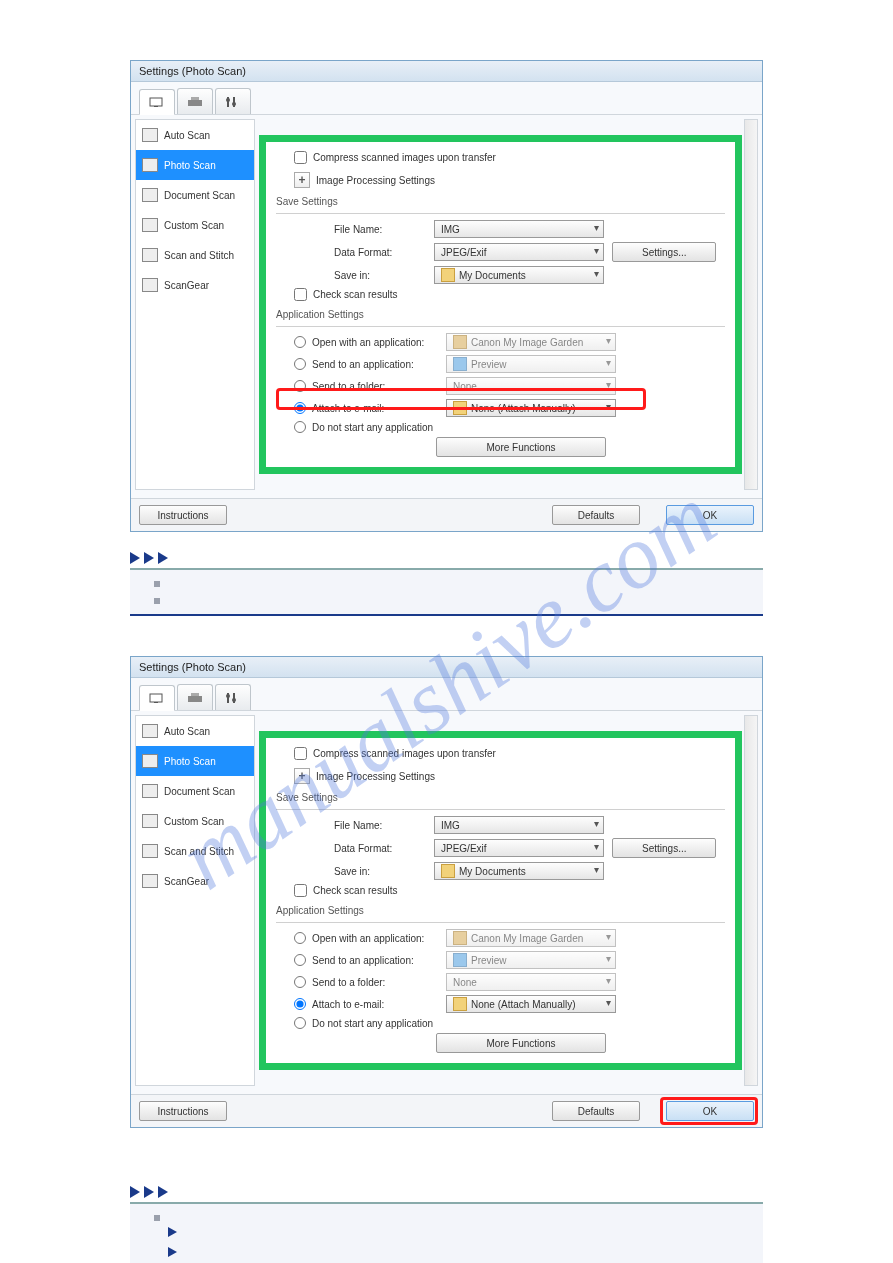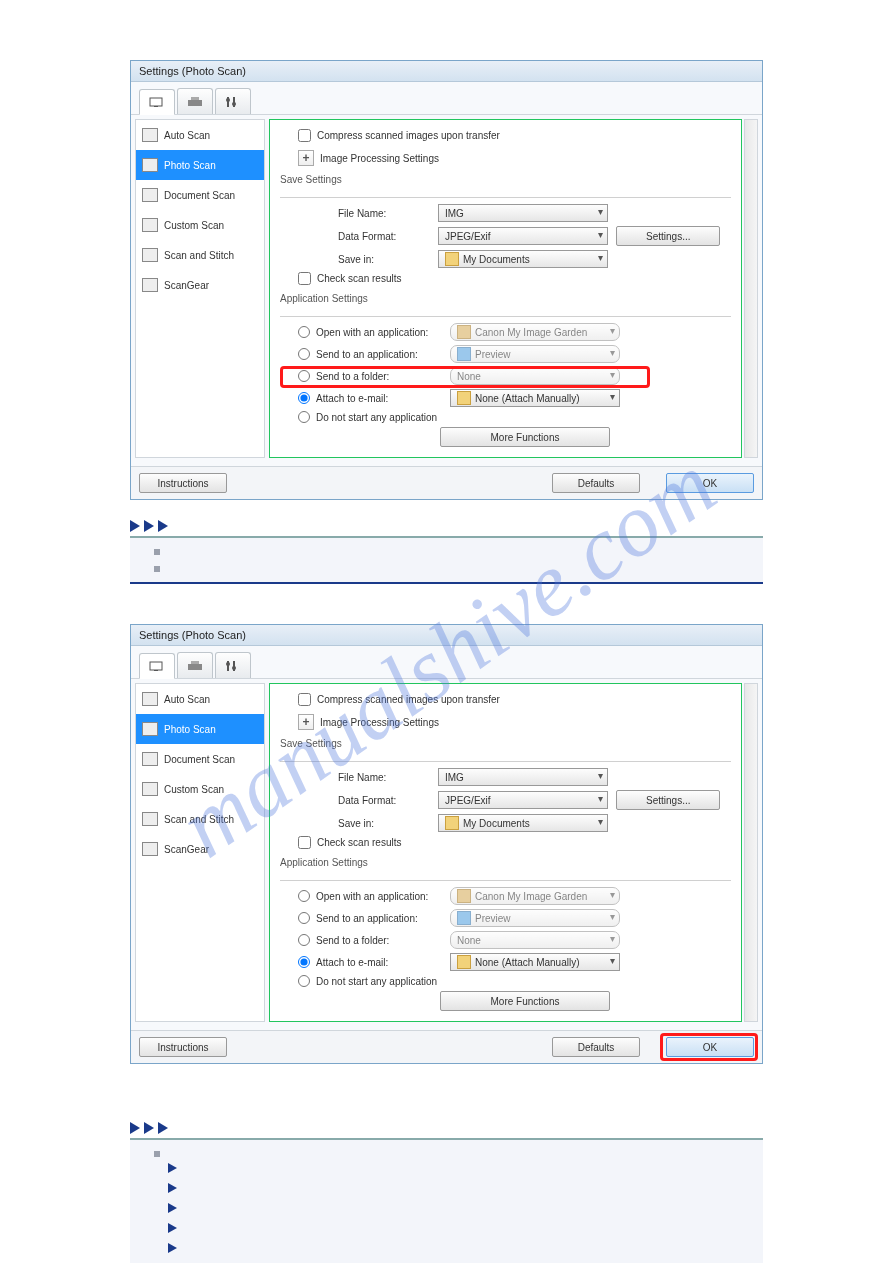--- a/index.html
+++ b/index.html
@@ -52,21 +52,21 @@
     display: flex; align-items: center; justify-content: center;
     border-bottom: none;
   }
   .tab.active { background: #fff; border-bottom: 1px solid #fff; position: relative; top:1px;}
   .body {
     display: flex;
     padding: 0 4px 4px 4px;
     background: #f7f9fc;
   }
   .sidebar {
-    width: 130px;
+    width: 120px;
     border: 1px solid #d0d6dc;
     background: #fff;
     margin: 4px 4px 4px 0;
   }
   .sbitem {
     display: flex;
     align-items: center;
     padding: 8px 6px;
     gap: 6px;
     font-size: 10px;
@@ -74,23 +74,23 @@
   }
   .sbitem.sel { background: #1e90ff; color: #fff; }
   .sbicon {
     width: 16px; height: 14px;
     border: 1px solid #888;
     background: #eee;
     display: inline-block;
   }
   .main {
     flex: 1;
-    border: 1px solid #22c55e;
+    border: 7px solid #22c55e;
     background: #fff;
-    margin: 4px 0;
+    margin: 20px 0;
     padding: 6px 10px 6px 10px;
     position: relative;
   }
   .scroll {
     width: 14px;
     background: linear-gradient(to right,#e8e8e8,#f5f5f5);
     border: 1px solid #d0d6dc;
     margin: 4px 0 4px 2px;
   }
   .chk { display: flex; align-items: center; gap: 6px; font-size: 10px; margin: 3px 0 8px 18px; }
@@ -98,37 +98,37 @@
   .plusbtn {
     width: 16px; height: 16px; border: 1px solid #aaa;
     display:inline-flex; align-items:center; justify-content:center;
     font-size:12px; line-height:1; font-weight:bold; color:#555;
     background:linear-gradient(#fff,#eee);
   }
   .section-label {
     font-size: 10px; color: #555;
     border-bottom: 1px solid #d0d0d0;
     margin: 4px 0 6px 0;
-    padding-bottom: 12px;
+    padding-bottom: 6px;
   }
   .row { display:flex; align-items:center; margin:2px 0 4px 18px; font-size:10px; }
   .row .lbl { width: 140px; padding-left: 40px; }
   .combo {
     flex:0 0 170px;
     height:18px;
     border:1px solid #999;
     background: linear-gradient(#fdfdfd,#e6e6e6);
     display:flex; align-items:center; padding:0 16px 0 6px;
     position:relative;
     font-size:10px;
   }
   .combo::after{
     content:"▾"; position:absolute; right:4px; top:1px; font-size:10px; color:#555;
   }
-  .combo.disabled{ opacity:0.6;border-radius:7px; }
+  .combo.disabled{ opacity:0.6; }
   .btn {
     height:20px; padding:0 29px;
     border:1px solid #999;
     background:linear-gradient(#fdfdfd,#e3e3e3);
     border-radius:2px;
     font-size:10px;
     display:inline-flex; align-items:center; justify-content:center;
     cursor:pointer;
   }
   .btn.wide{ width:170px; }

